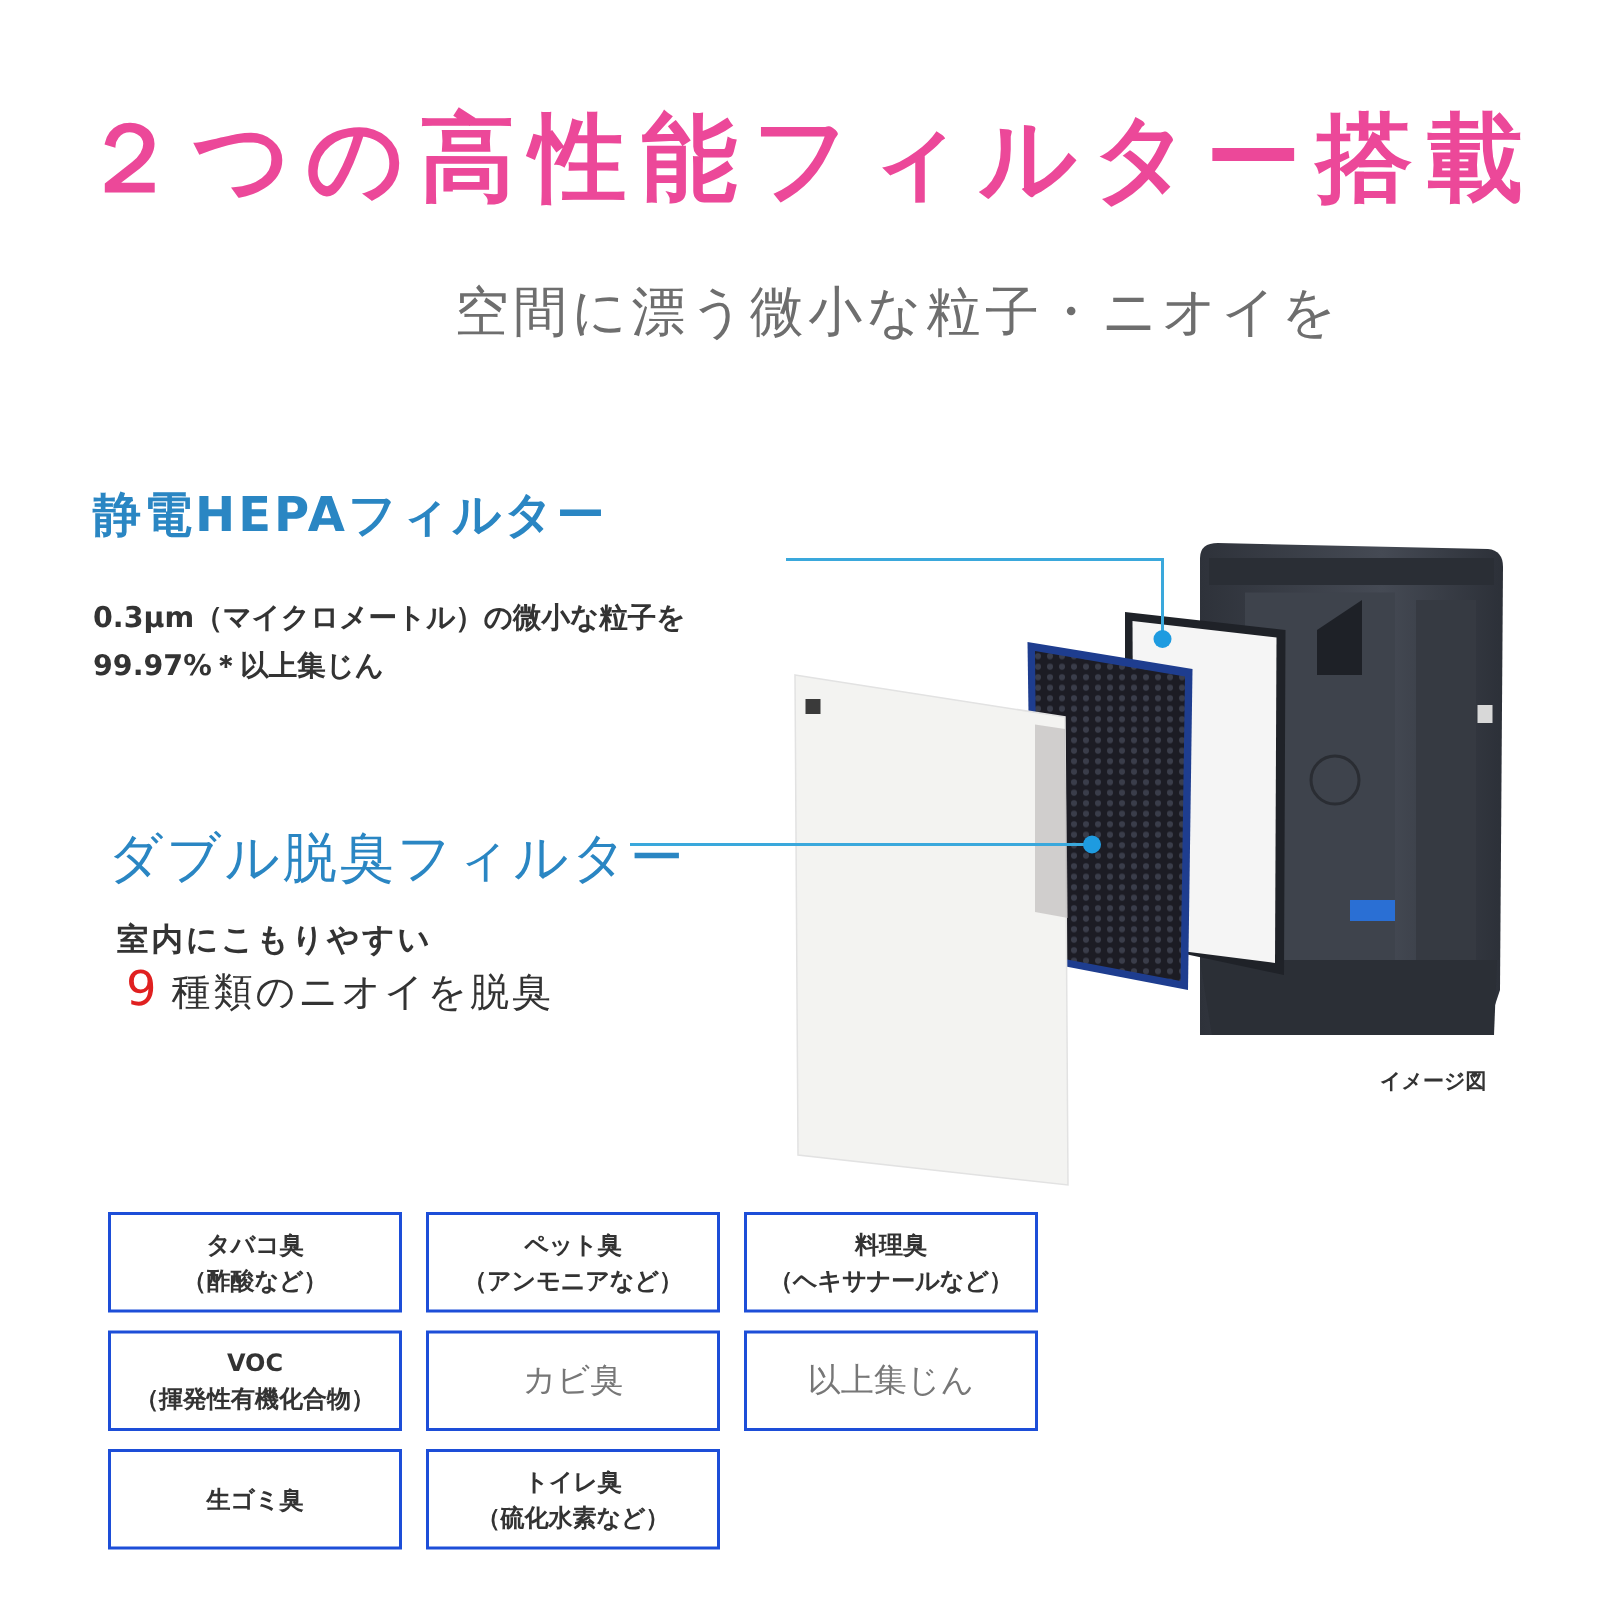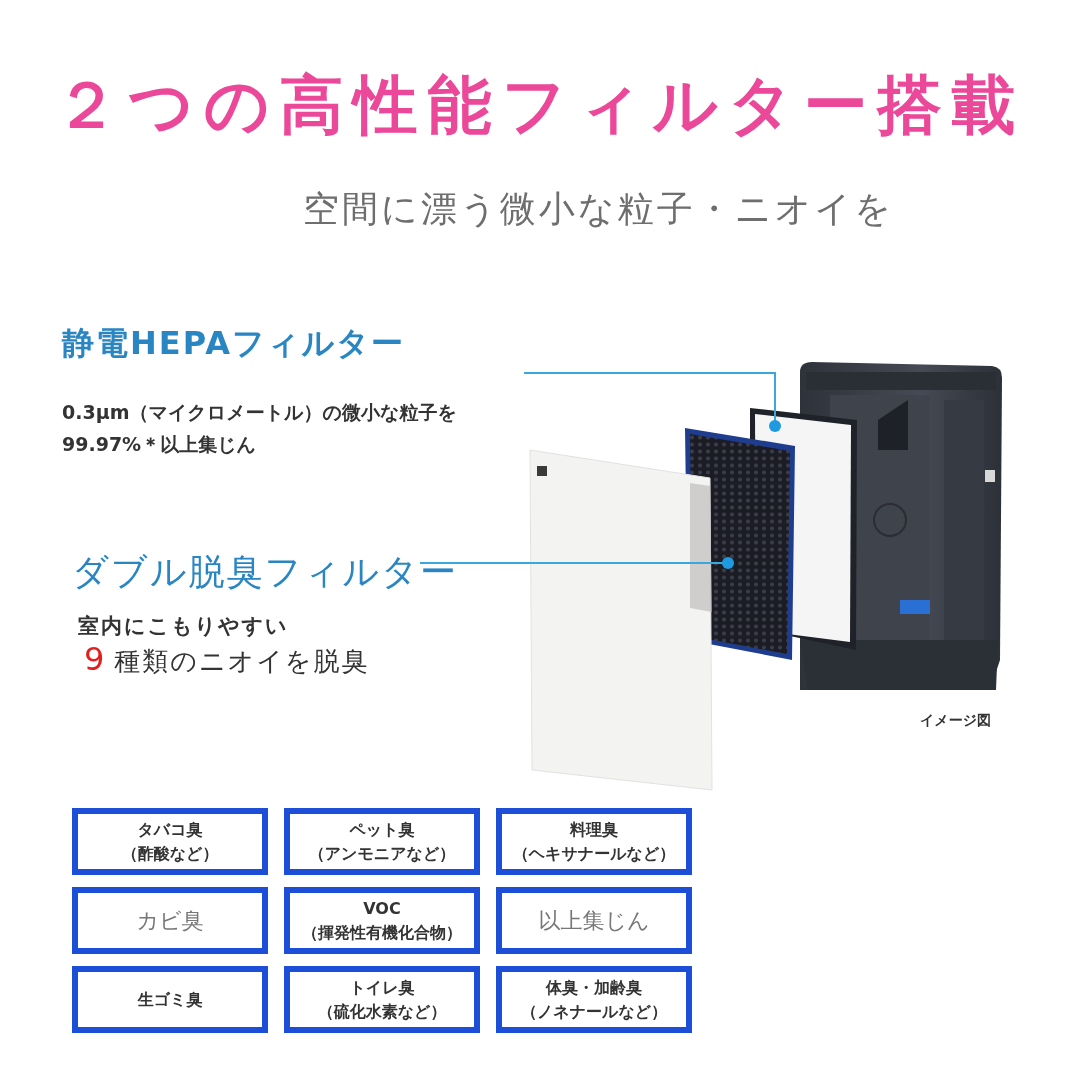--- a/index.html
+++ b/index.html
@@ -14,21 +14,21 @@
   .hepa-heading { left:62px; top:322px; font-size:32px; color:#2a86c3; letter-spacing:2px; white-space:nowrap;font-weight:bold; }
   .hepa-desc { left:62px; top:396px; font-size:19px; color:#333; line-height:32px; font-weight:bold; white-space:nowrap; }
   .deo-heading { left:72px; top:548px; font-size:36px; color:#2a86c3; letter-spacing:2px; white-space:nowrap; }
   .deo-line1 { left:78px; top:612px; font-size:21px; color:#333; font-weight:bold; letter-spacing:2px; white-space:nowrap; }
   .deo-line2 { left:84px; top:640px; font-size:26px; color:#333; font-weight:normal; letter-spacing:2px; white-space:nowrap; }
   .deo-line2 .num { color:#e02020; font-size:32px; margin-right:8px; }
   .caption { left:920px; top:712px; font-size:14px; color:#333; font-weight:bold; white-space:nowrap; }
 
   .grid { left:72px; top:808px; width:624px; display:grid;
           grid-template-columns:196px 196px 196px; column-gap:16px; row-gap:12px; }
-  .cell { height:67px; border:6px solid #1d4ed8; box-sizing:border-box; display:flex; flex-direction:column;
+  .cell { height:67px; border:2px solid #1d4ed8; box-sizing:border-box; display:flex; flex-direction:column;
           align-items:center; justify-content:center; text-align:center; background:#fff; }
   .cell .l1 { font-size:16px; font-weight:bold; color:#333; line-height:24px; white-space:nowrap; }
   .cell .l2 { font-size:16px; font-weight:bold; color:#333; line-height:24px; white-space:nowrap; }
   .cell.single .l1 { font-size:22px; font-weight:normal; color:#777; }
 
   
   .illus { left:0; top:0; width:1080px; height:1080px; pointer-events:none; }
 </style>
 </head>
 <body>
@@ -110,34 +110,30 @@
     <div class="l2">（酢酸など）</div>
   </div>
   <div class="cell">
     <div class="l1">ペット臭</div>
     <div class="l2">（アンモニアなど）</div>
   </div>
   <div class="cell">
     <div class="l1">料理臭</div>
     <div class="l2">（ヘキサナールなど）</div>
   </div>
-  <div class="cell single">
-    <div class="l1">カビ臭</div>
-  </div>
   <div class="cell">
     <div class="l1">VOC</div>
     <div class="l2">（揮発性有機化合物）</div>
+  </div>
+  <div class="cell single">
+    <div class="l1">カビ臭</div>
   </div>
   <div class="cell single">
     <div class="l1">以上集じん</div>
   </div>
   <div class="cell">
     <div class="l1">生ゴミ臭</div>
   </div>
   <div class="cell">
     <div class="l1">トイレ臭</div>
     <div class="l2">（硫化水素など）</div>
   </div>
-  <div class="cell">
-    <div class="l1">体臭・加齢臭</div>
-    <div class="l2">（ノネナールなど）</div>
-  </div>
 </div>
 
 </body></html>

